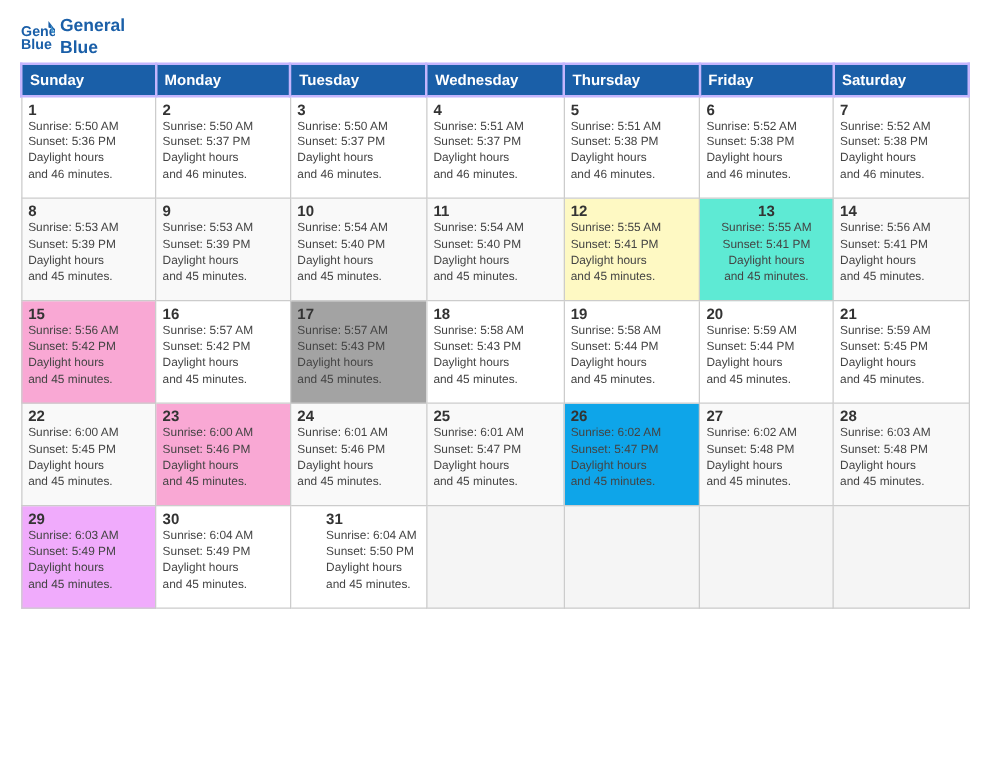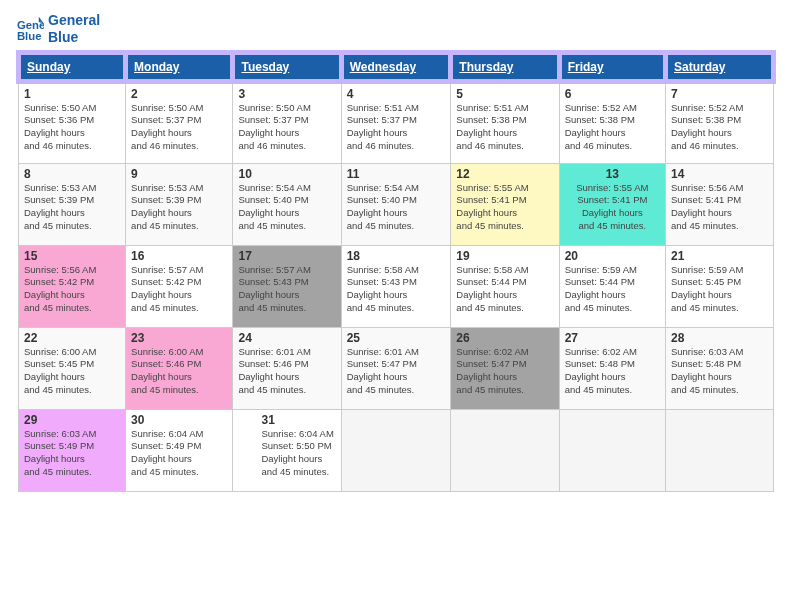--- a/index.html
+++ b/index.html
@@ -49,22 +49,21 @@
       border: 1px solid #ccc;
       font-size: 10px;
     }
     .calendar th {
       background: #1a5fa8;
       color: #fff;
       text-align: left;
       padding: 5px 6px;
       font-size: 12px;
       font-weight: bold;
-      border: 5px solid #c4b5fd;
-      text-decoration: underline;
+      border: 2px solid #c4b5fd;
     }
     .calendar td {
       border: 1px solid #ccc;
       vertical-align: top;
       padding: 3px 5px;
       width: 113px;
       height: 82px;
       background: #fff;
     }
     .calendar td.empty {
@@ -350,21 +349,21 @@
   </td>
           <td style="background: rgb(249, 249, 249);">
     <span class="day-num">25</span>
     <div class="day-info">
       Sunrise: 6:01 AM<br>
       Sunset: 5:47 PM<br>
       Daylight hours<br>
       and 45 minutes.
     </div>
   </td>
-          <td style="background: #a3a3a3; margin-top: 26px;">
+          <td style="background: #0ea5e9; margin-top: 26px;">
     <span class="day-num">26</span>
     <div class="day-info">
       Sunrise: 6:02 AM<br>
       Sunset: 5:47 PM<br>
       Daylight hours<br>
       and 45 minutes.
     </div>
   </td>
           <td style="background: rgb(249, 249, 249);">
     <span class="day-num">27</span>

